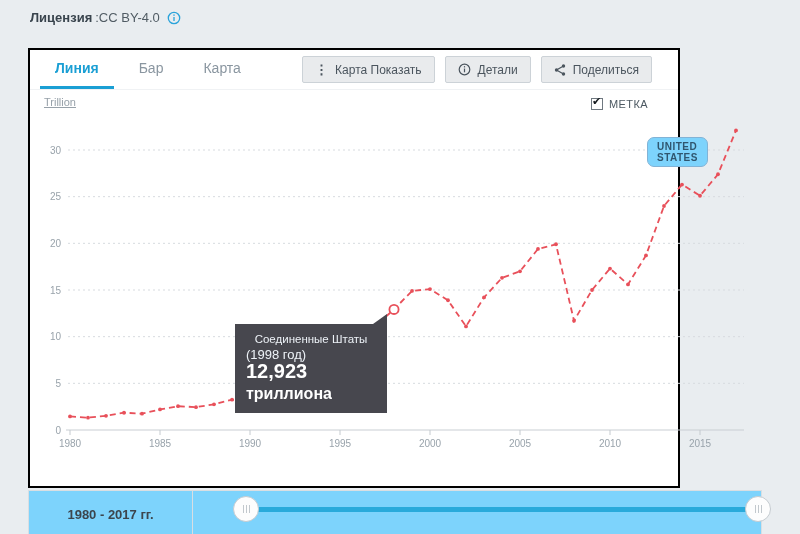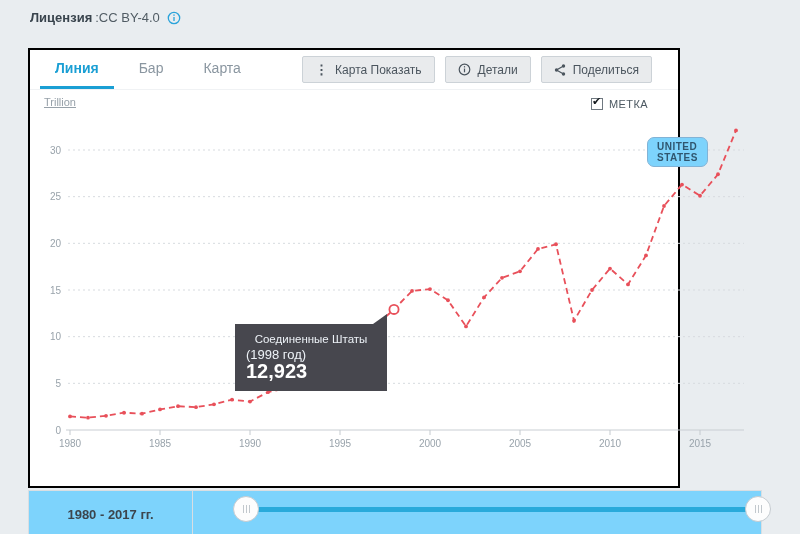--- a/index.html
+++ b/index.html
@@ -194,20 +194,21 @@
         <circle cx="364" cy="219.38533333333334" r="4.6" fill="#fff" stroke="#e8505a" stroke-width="1.8"></circle>
       </svg>
 
     <div class="us-flag">UNITED STATES</div>
 
     <div class="tooltip">
       <div class="tt-arrow"></div>
       <div class="tt-title">Соединенные Штаты</div>
       <div class="tt-sub">(1998 год)</div>
       <div class="tt-val">12,923</div>
+      <div class="tt-unit">триллиона</div>
     </div>
   </div>
 </div>
 
 <div class="slider-row">
   <div class="range-label">1980 - 2017 гг.</div>
   <div class="slider-wrap">
     <div class="track"></div>
     <div class="handle left">
         <i></i>

